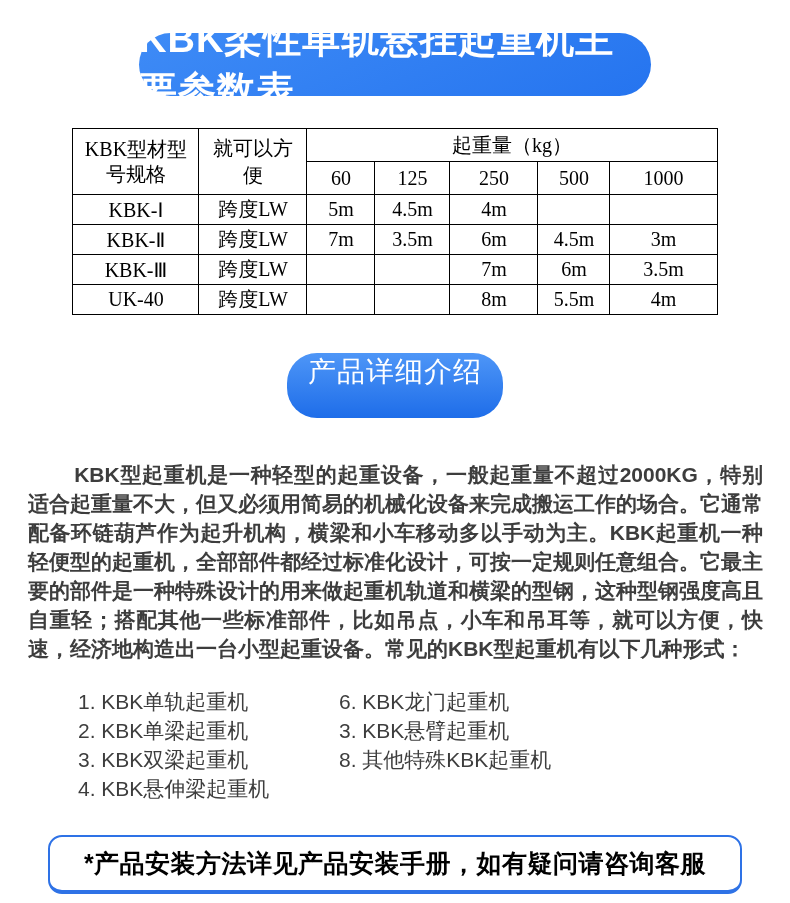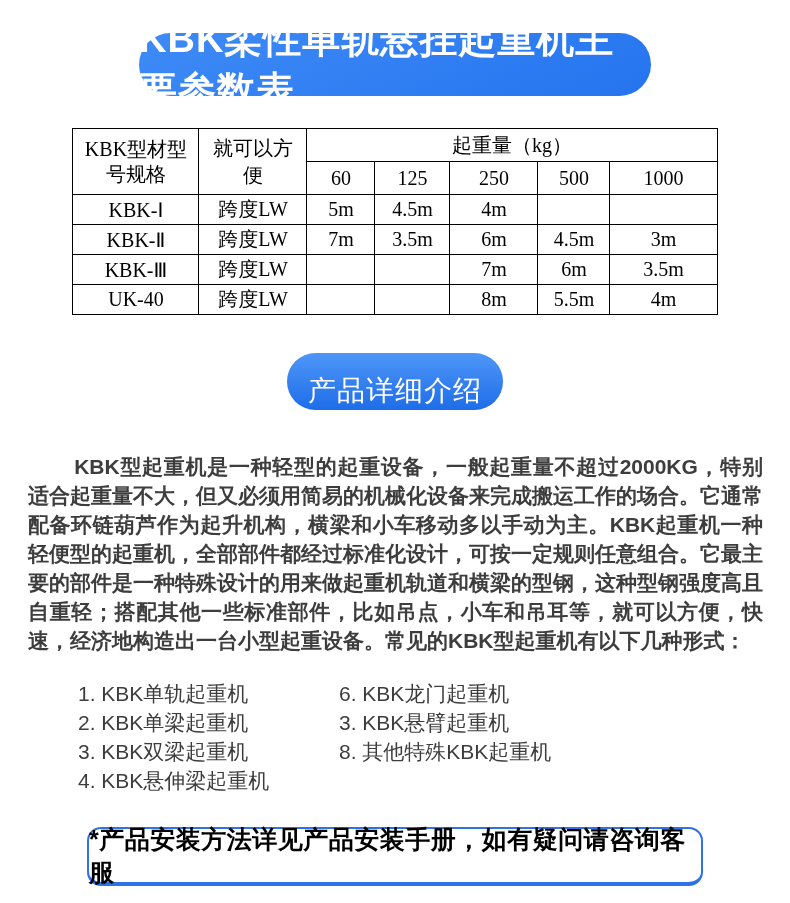--- a/index.html
+++ b/index.html
@@ -30,43 +30,43 @@
     border:1.5px solid #000000;
     font-weight:normal; text-align:center; vertical-align:middle;
     padding:0 6px; overflow:hidden;
   }
   tr.hdr-top  { height:33px; }
   tr.hdr-sub  { height:33px; }
   tr.data-row { height:30px; }
   th.model-col-header { line-height:1.25; padding:0 12px; }
   
   .detail-btn {
-    display:flex; align-items:flex-end; justify-content:center;
-    width:216px; height:57px; margin:38px auto 16px;
+    display:flex; align-items:flex-start; justify-content:center;
+    width:216px; height:65px; margin:38px auto 16px;
     background:linear-gradient(180deg,#4e96f7 0%,#1e6de9 100%);
     border:none; border-radius:30px; cursor:pointer;
   }
   .detail-btn span {
     color:#ffffff; font-size:28px; font-weight:500; letter-spacing:1px;
   }
   
   .intro {
     margin:42px 27px 0 28px;
     font-size:21px; line-height:29px; color:#3d3d3d;
     text-align:justify; text-indent:2.2em;font-weight:bold;
   }
   
   .types { display:flex; margin-top:24px; }
   .types ul { list-style:none; }
   .types .col-left  { width:327px; padding-left:78px; }
   .types .col-right { padding-left:12px; }
   .types li { font-size:21px; line-height:29px; color:#3d3d3d; white-space:nowrap; }
   
   .footnote {
-    width:616px; height:59px; margin:32px auto 0;
+    width:694px; height:59px; margin:32px auto 0;
     border:2px solid #2e72e6; border-bottom-width:4px; border-radius:14px;
     display:flex; align-items:center; justify-content:center;
     background:#ffffff;
   }
   .footnote span {
     color:#000000; font-size:25px; font-weight:bold; letter-spacing:0.5px;
   }
 </style>
 </head>
 <body>

